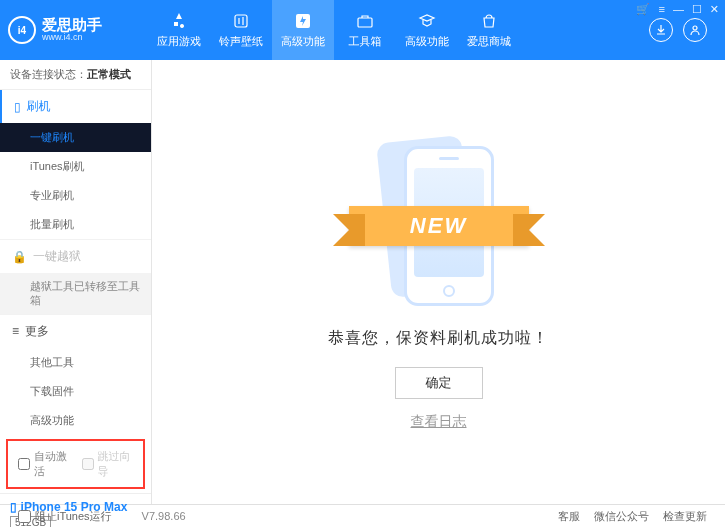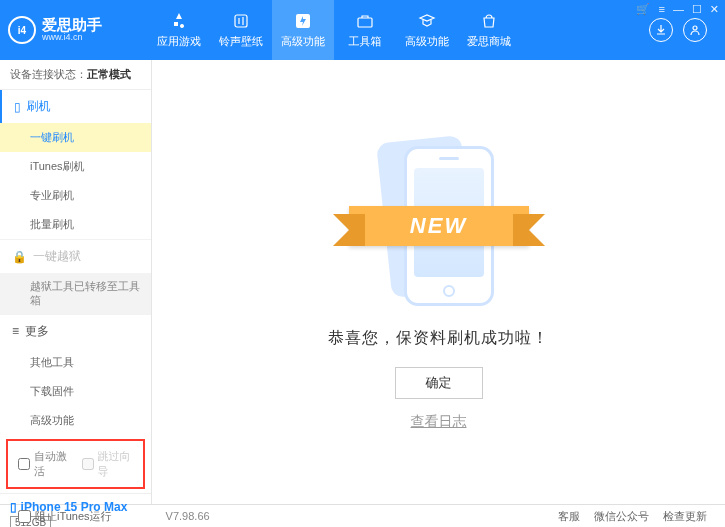--- a/index.html
+++ b/index.html
@@ -23,21 +23,21 @@
 .header-right { margin-left: auto; display: flex; gap: 10px; padding-right: 10px; }
 .header-right .circ { width: 24px; height: 24px; border: 1.5px solid #fff; border-radius: 50%; display: flex; align-items: center; justify-content: center; cursor: pointer; }
 
 .body-area { display: flex; height: 444px; }
 .sidebar { width: 152px; border-right: 1px solid #e5e5e5; display: flex; flex-direction: column; }
 .status-bar { padding: 7px 10px; font-size: 11px; color: #666; border-bottom: 1px solid #eee; }
 .status-bar b { color: #333; }
 .side-head { padding: 8px 12px; font-size: 12px; color: #555; display: flex; align-items: center; gap: 6px; border-top: 1px solid #f2f2f2; }
 .side-head.blue { color: #1e88ff; border-left: 2px solid #1e88ff; border-top: none; }
 .side-item { padding: 7px 12px 7px 30px; font-size: 11px; color: #666; cursor: pointer; }
-.side-item.active { background: #fef9c3; color: #1e88ff; }
+.side-item.active { background: #0f172a; color: #1e88ff; }
 .side-item.boxed { background: #f3f3f3; color: #888; line-height: 1.3; padding: 6px 10px 6px 30px; }
 .lock-head { color: #bbb; }
 
 .checkbox-row { display: flex; gap: 12px; padding: 8px 10px; border: 2px solid #ff3b30; margin: 4px 6px; font-size: 11px; }
 .checkbox-row label { display: flex; align-items: center; gap: 4px; color: #888; cursor: pointer; }
 .checkbox-row input { width: 12px; height: 12px; }
 .checkbox-row .disabled { color: #ccc; }
 
 .device-info { padding: 6px 10px; border-top: 1px solid #eee; margin-top: auto; }
 .device-name { color: #1e88ff; font-size: 12px; font-weight: bold; display: flex; align-items: center; gap: 4px; }
@@ -56,21 +56,21 @@
 .ribbon::after { right: -16px; border-right-color: transparent; }
 
 .success-text { font-size: 16px; color: #333; margin-top: 14px; letter-spacing: 1px; }
 .confirm-btn { margin-top: 18px; padding: 6px 30px; border: 1px solid #ccc; background: #fff; cursor: pointer; font-size: 13px; color: #333; }
 .view-log { margin-top: 14px; font-size: 14px; color: #999; text-decoration: underline; cursor: pointer; }
 
 .footer { height: 23px; border-top: 1px solid #e0e0e0; display: flex; align-items: center; padding: 0 18px; font-size: 11px; color: #666; gap: 14px; }
 .footer .left { display: flex; align-items: center; gap: 4px; }
 .footer .spacer { flex: 1; }
 .footer .link { cursor: pointer; }
-.footer .version { color: #888; margin-left: 40px; }
+.footer .version { color: #888; margin-left: 16px; }
 
 svg { display: block; }
 </style>
 </head>
 <body>
 
 <div class="header">
   <div class="window-controls">
     <span>🛒</span>
     <span>≡</span>

